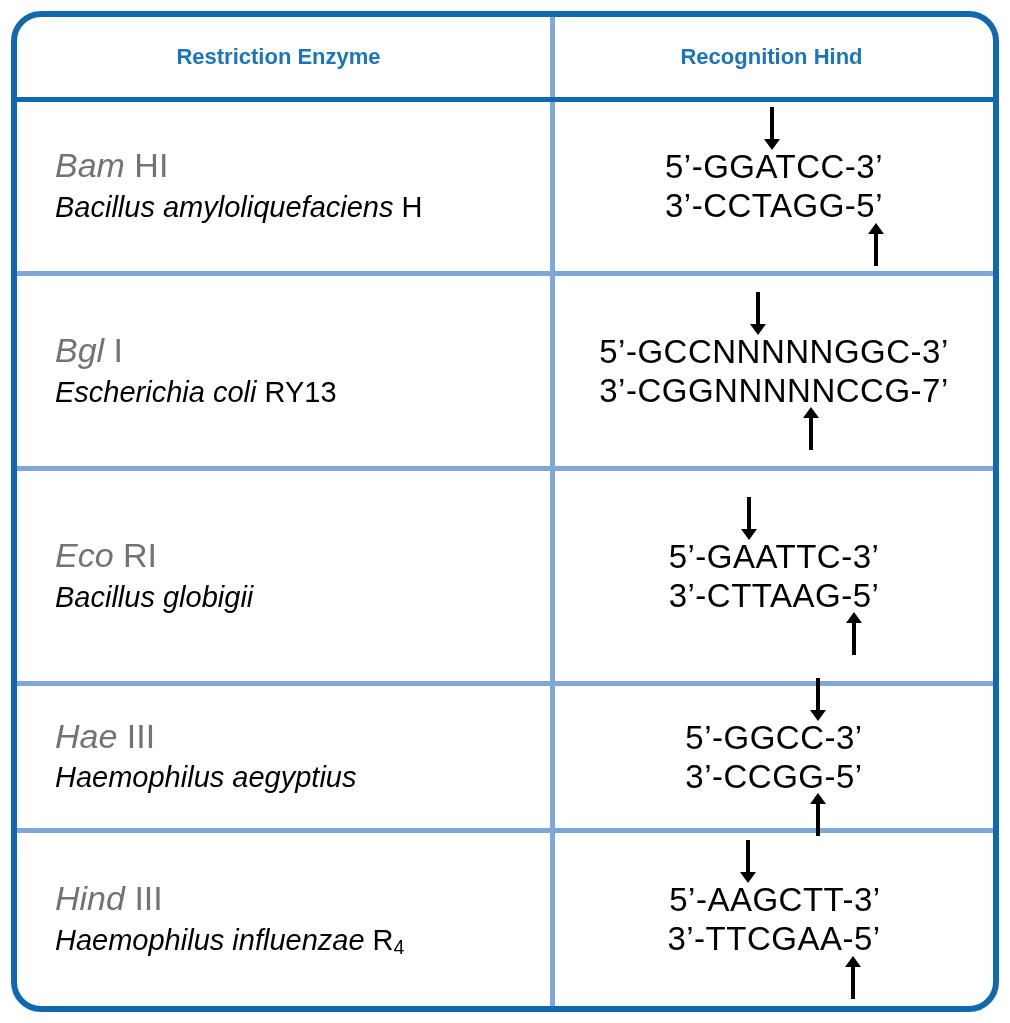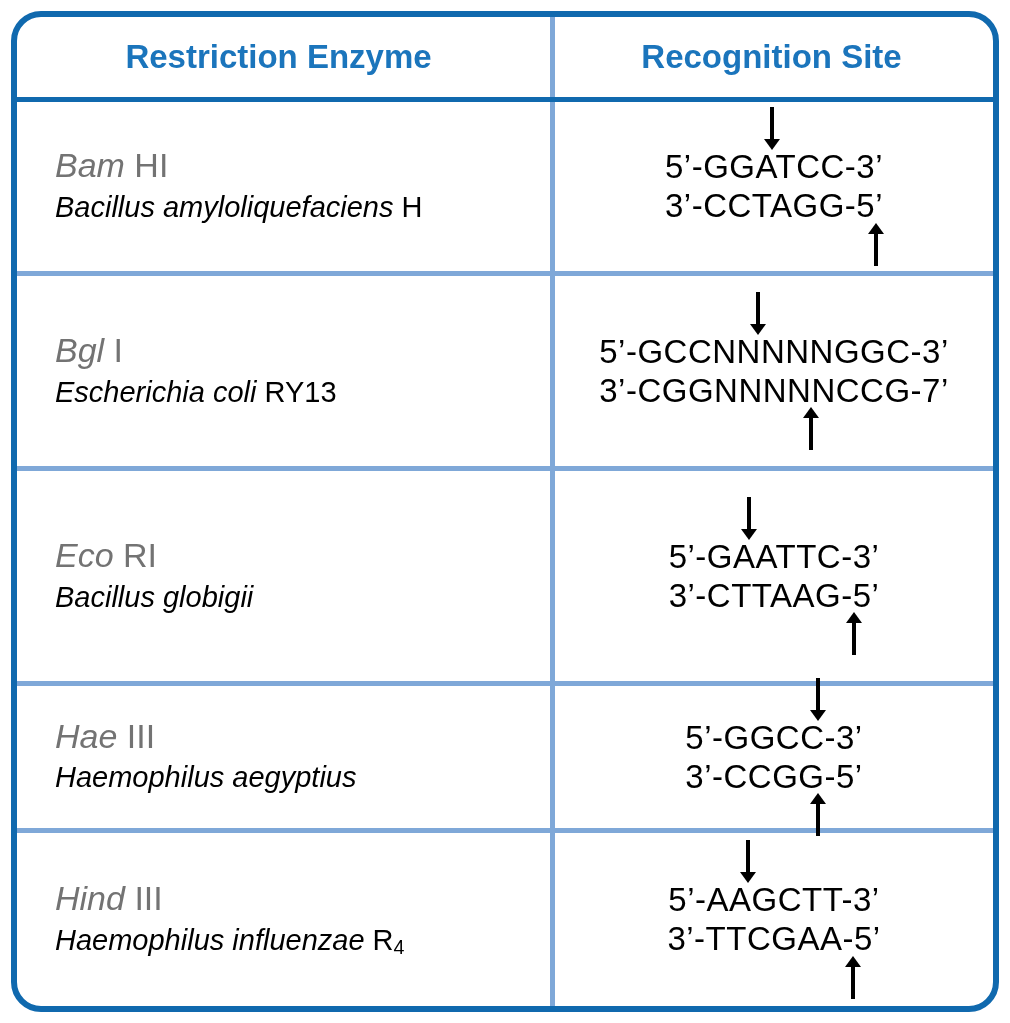--- a/index.html
+++ b/index.html
@@ -86,21 +86,21 @@
   
   .header-row .cell-left,
   .header-row .cell-right {
     align-items: center;
     justify-content: center;
     padding-left: 0;
     flex-direction: row;
   }
   .header-text {
     color: #1B75BC;
-    font-size: 33px;
+    font-size: 22px;
     font-weight: bold;
     letter-spacing: 0px;
     white-space: nowrap;
   }
 
   
   .enzyme-name {
     font-size: 34px;
     color: #737373;
     line-height: 1.22;
@@ -127,21 +127,21 @@
   .seq-block {
     position: relative;
     display: inline-block;
   }
   .seq-line {
     font-size: 33px;
     color: #000;
     line-height: 1.19;
     white-space: pre;
     letter-spacing: 0.5px;
-    text-align: center;
+    text-align: right;
   }
 
   .arrow {
     position: absolute;
     width: 4px;
     background: #000;
     left: 0;
   }
   .arrow-down {
     height: 34px;
@@ -176,21 +176,21 @@
 <div class="table-frame">
   <div class="col-divider"></div>
 
   <div class="grid">
 
     <div class="row header-row">
       <div class="cell-left">
         <span class="header-text">Restriction Enzyme</span>
       </div>
       <div class="cell-right">
-        <span class="header-text">Recognition Site</span>
+        <span class="header-text">Recognition Hind</span>
       </div>
     </div>
 
     <div class="row data-row" style="height: 180.2px;">
       <div class="cell-left">
         <div class="enzyme-name"><span class="gen">Bam</span><span class="num"> HI</span></div>
         <div class="organism"><span class="sp">Bacillus amyloliquefaciens</span><span class="strain"><span> H</span><sub></sub></span></div>
       </div>
       <div class="cell-right">
         <div class="seq-block">

